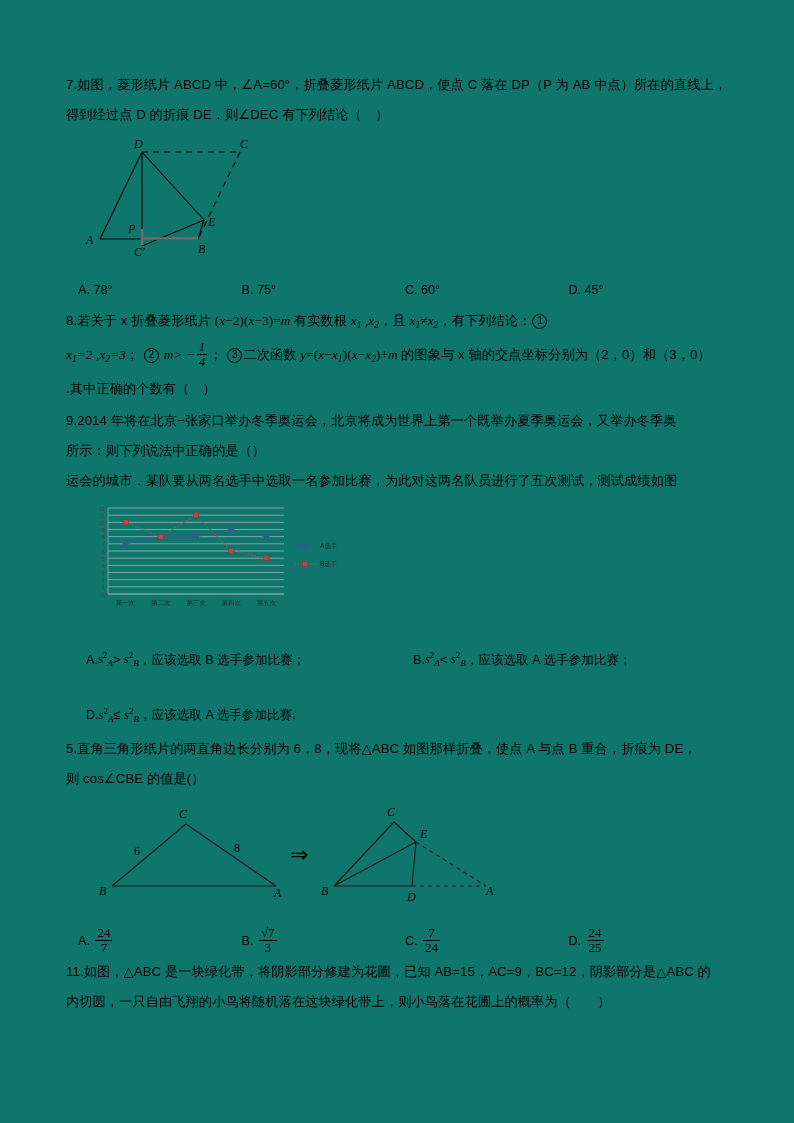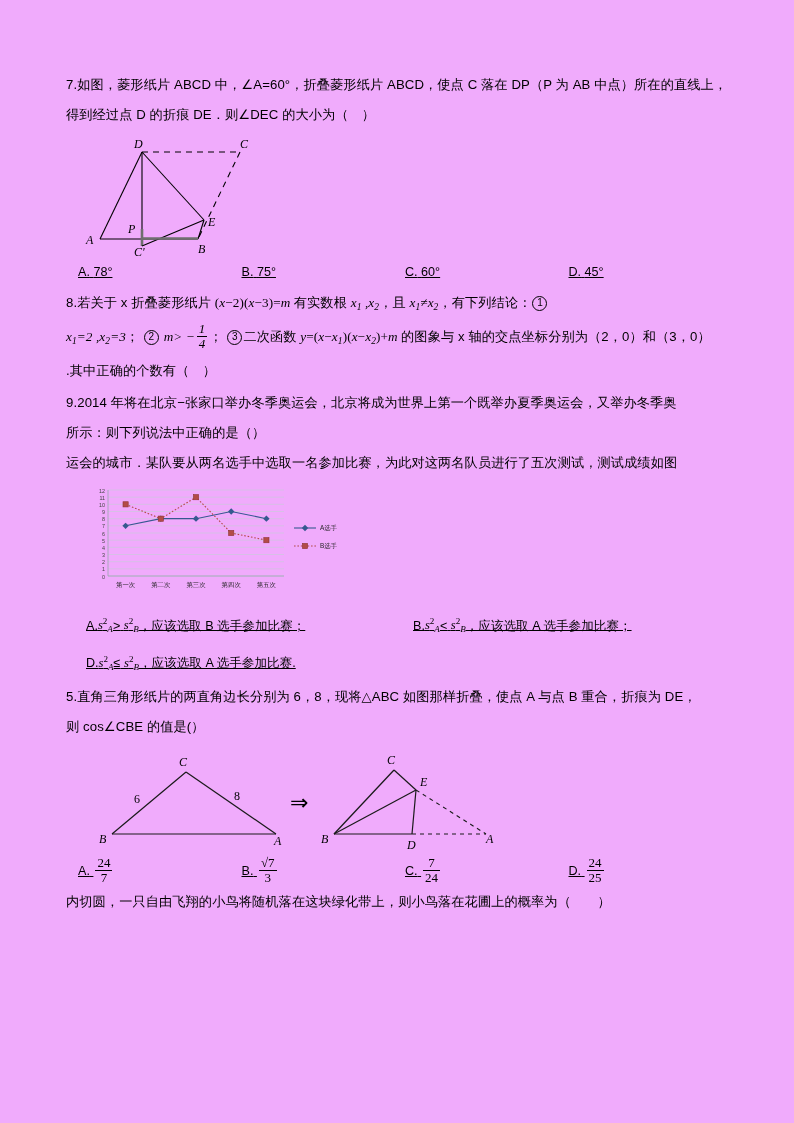--- a/index.html
+++ b/index.html
@@ -8,40 +8,39 @@
     background: #ffffff;
   }
   body {
     font-family: "Liberation Sans", "DejaVu Sans", sans-serif;
     color: #000000;
   }
   .page {
     position: relative;
     width: 794px;
     height: 1123px;
-    background: #f0abfc;
+    background: #0f766e;
     overflow: hidden;
     box-sizing: border-box;
     padding: 70px 62px 0 66px;
   }
   .qblock { margin-bottom: 2px; }
   .qtext {
     font-size: 13.2px;
     line-height: 30px;
     letter-spacing: 0.1px;
     color: #000;
     text-align: justify;
   }
   .opts {
     display: flex;
     font-size: 12.6px;
     line-height: 28px;
     padding-left: 12px;
-    margin-top: 2px;
-    text-decoration: underline;
+    margin-top: 20px;
   }
   .opts > div { width: 25%; }
   .opts.wide2 > div { width: 50%; padding-left: 8px; }
   
   .mi { font-family: "Liberation Serif", "DejaVu Serif", serif; font-style: italic; }
   .mn { font-family: "Liberation Serif", "DejaVu Serif", serif; font-style: normal; }
   .sub { font-size: 0.72em; vertical-align: -0.28em; font-style: italic;
          font-family: "Liberation Serif", serif; }
   .sup { font-size: 0.72em; vertical-align: 0.52em; font-style: normal;
          font-family: "Liberation Serif", serif; }
@@ -80,21 +79,21 @@
 </head>
 <body>
 
 <div class="page">
 
   <div class="qblock">
     <div class="qtext">
       <span>7.</span><span>如图，菱形纸片 ABCD 中，∠A=60°，折叠菱形纸片 ABCD，使点 C 落在 DP（P 为 AB 中点）所在的直线上，</span>
     </div>
     <div class="qtext">
-      <span>得到经过点 D 的折痕 DE．则∠DEC 的大小为（　）</span>
+      <span>得到经过点 D 的折痕 DE．则∠DEC 有下列结论（　）</span>
     </div>
 
     <div class="fig fig-q7">
       <svg width="250" height="122" viewBox="0 0 250 122" style="display:block;margin-left:14px;">
 
         <line x1="20" y1="105" x2="62" y2="18" stroke="#000" stroke-width="1.1"></line>
         <line x1="20" y1="105" x2="118" y2="105" stroke="#000" stroke-width="1.1"></line>
 
         <line x1="62" y1="18" x2="160" y2="18" stroke="#000" stroke-width="1.1" stroke-dasharray="6,5"></line>
         <line x1="160" y1="18" x2="118" y2="105" stroke="#000" stroke-width="1.1" stroke-dasharray="6,5"></line>
@@ -323,17 +322,20 @@
         <span class="frac">
           <span class="nume">24</span>
           <span class="deno">25</span>
         </span>
       </div>
     </div>
   </div>
 
   <div class="qblock">
     <div class="qtext">
+      <span>11.</span><span>如图，△ABC 是一块绿化带，将阴影部分修建为花圃，已知 AB=15，AC=9，BC=12，阴影部分是△ABC 的</span>
+    </div>
+    <div class="qtext">
       <span>内切圆，一只自由飞翔的小鸟将随机落在这块绿化带上，则小鸟落在花圃上的概率为（　　）</span>
     </div>
   </div>
 
 </div>
 
 </body></html>

